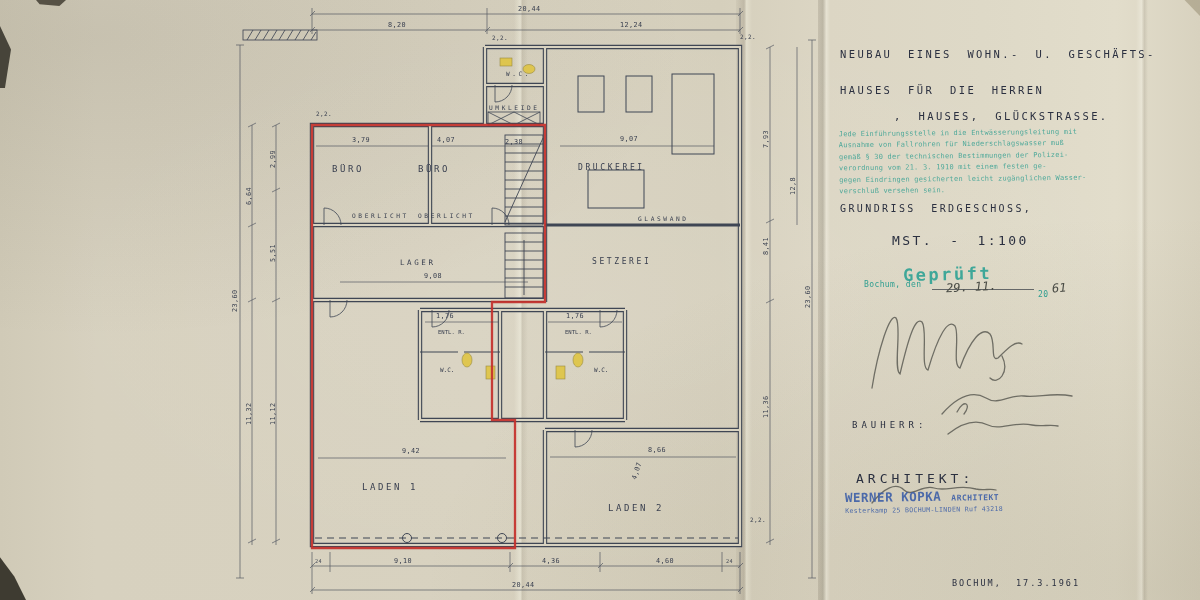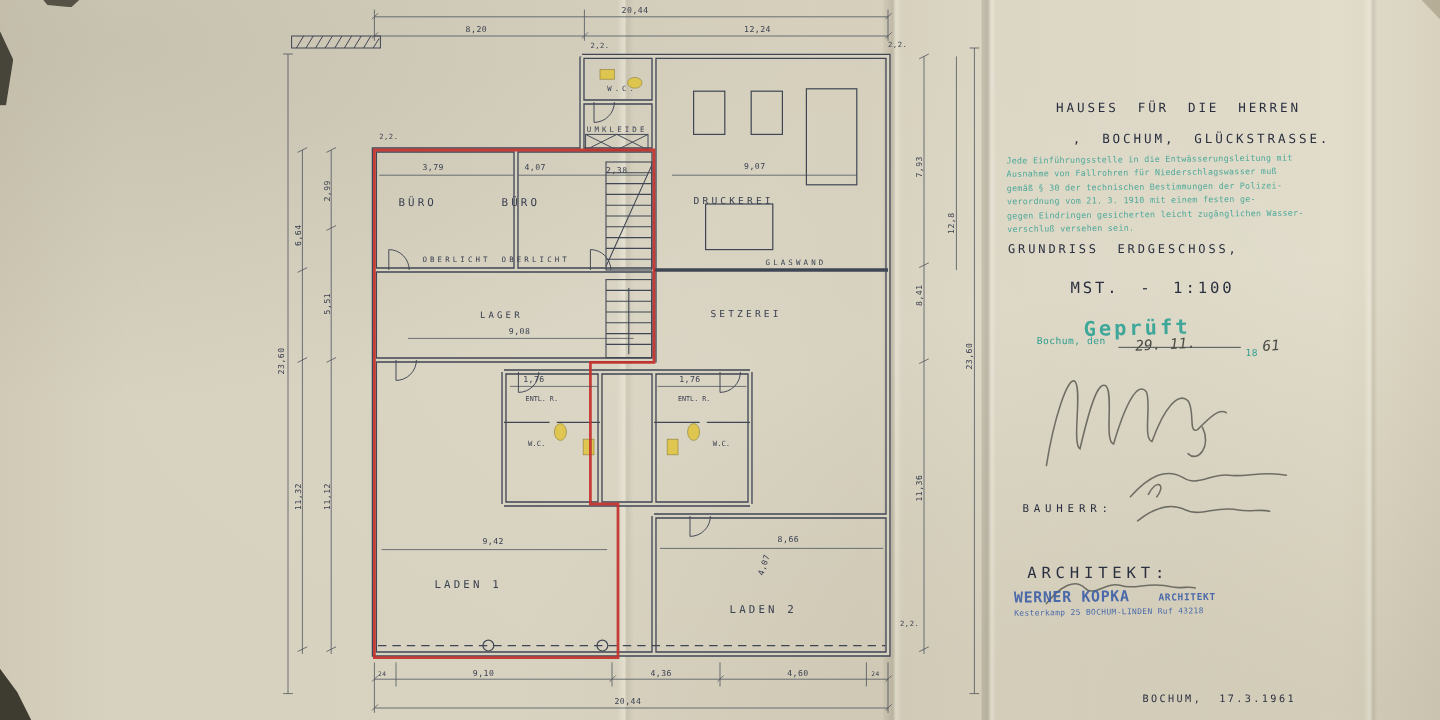--- a/index.html
+++ b/index.html
@@ -25,21 +25,21 @@
   
   .ann{position:absolute;color:#2b3040;}
   .hand{letter-spacing:2.4px;word-spacing:7px;font-size:10.5px;white-space:nowrap;}
   .note{color:#2f9e90;font-size:7px;line-height:11.4px;letter-spacing:.2px;opacity:.82;transform:rotate(-.6deg);white-space:nowrap;}
   .gepruft{color:#2aa193;font-weight:bold;font-size:17px;letter-spacing:2.5px;transform:rotate(-1.2deg);opacity:.88;}
   .teal-small{color:#2f9e90;font-size:8px;letter-spacing:.4px;}
   .pencil{color:#4a4c46;font-style:italic;}
   .underline-span{position:absolute;border-bottom:1.2px solid #3c4248;opacity:.75;}
   .bluestamp{color:#3d5fa8;white-space:nowrap;transform:rotate(-.8deg);opacity:.9;}
   .bluestamp .nm{font-weight:bold;font-size:12.5px;letter-spacing:.5px;}
-  .bluestamp .ttl{font-weight:bold;font-size:8px;letter-spacing:.5px;margin-left:24px;}
+  .bluestamp .ttl{font-weight:bold;font-size:8px;letter-spacing:.5px;margin-left:10px;}
   .bluestamp .adr{font-size:6.6px;letter-spacing:.3px;margin-top:1px;}
   svg text{font-family:"DejaVu Sans Mono","Liberation Mono",monospace;fill:#3a4050;}
   .rlabel{letter-spacing:2.6px;}
   .dim{letter-spacing:.4px;}
 </style>
 </head>
 <body>
 
 <div class="paper">
 
@@ -185,40 +185,41 @@
     </g>
 
     <g stroke="#55554e" stroke-width="1.3" fill="none" opacity=".8" stroke-linecap="round">
       <path d="M872,388 C878,350 890,312 896,318 C902,326 893,370 900,374 C908,340 915,316 922,322 C928,330 920,368 928,370 C938,336 948,318 955,326 C960,334 952,366 960,368 C970,340 982,326 990,334 C996,342 990,362 998,358 C1008,348 1016,340 1022,344 M1002,356 C1010,372 998,386 990,378"></path>
       <path d="M942,414 C958,396 972,390 986,398 C998,406 1010,394 1024,396 C1038,398 1052,392 1072,396 M957,412 C964,398 972,404 964,414"></path>
       <path d="M948,434 C962,423 976,419 988,425 C1000,431 1014,421 1032,425 C1042,427 1050,424 1058,426"></path>
       <path d="M872,503 C884,488 896,482 904,490 C912,498 922,484 934,488 C946,492 958,484 976,489 C984,491 990,488 996,490"></path>
     </g>
   </svg>
 
-  <div class="ann hand" style="left:840px;top:84px;margin-left:40px;">HAUSES FÜR DIE HERREN</div>
-  <div class="ann hand" style="left:894px;top:110px;">, BOCHUM, GLÜCKSTRASSE.</div>
+  <div class="ann hand" style="left:840px;top:48px;">NEUBAU EINES WOHN.- U. GESCHÄFTS-</div>
+  <div class="ann hand" style="left:840px;top:84px;">HAUSES FÜR DIE HERREN</div>
+  <div class="ann hand" style="left:894px;top:110px;">, HAUSES, GLÜCKSTRASSE.</div>
 
   <div class="ann note" style="left:839px;top:128px;">
     <div>Jede Einführungsstelle in die Entwässerungsleitung mit</div>
     <div>Ausnahme von Fallrohren für Niederschlagswasser muß</div>
     <div>gemäß § 30 der technischen Bestimmungen der Polizei-</div>
     <div>verordnung vom 21. 3. 1910 mit einem festen ge-</div>
     <div>gegen Eindringen gesicherten leicht zugänglichen Wasser-</div>
     <div>verschluß versehen sein.</div>
   </div>
 
   <div class="ann hand" style="left:840px;top:203px;font-size:10px;">GRUNDRISS ERDGESCHOSS,</div>
   <div class="ann hand" style="left:892px;top:233px;font-size:13px;">MST. - 1:100</div>
 
   <div class="ann gepruft" style="left:903px;top:264px;">Geprüft</div>
   <div class="ann teal-small" style="left:864px;top:280px;">Bochum, den</div>
   <div class="underline-span" style="left:932px;top:289px;width:102px;"></div>
   <div class="ann pencil" style="left:946px;top:280px;font-size:12px;transform:rotate(-3deg);">29. 11.</div>
-  <div class="ann teal-small" style="left:1038px;top:290px;">18</div>
+  <div class="ann teal-small" style="left:1038px;top:290px;">20</div>
   <div class="ann pencil" style="left:1052px;top:281px;font-size:12px;transform:rotate(-4deg);">61</div>
 
   <div class="ann hand" style="left:852px;top:420px;font-size:9px;letter-spacing:4px;">BAUHERR:</div>
   <div class="ann hand" style="left:856px;top:471px;font-size:13px;letter-spacing:4px;">ARCHITEKT:</div>
 
   <div class="ann bluestamp" style="left:845px;top:486px;">
     <div>
       <span class="nm">WERNER KOPKA</span><span class="ttl">ARCHITEKT</span>
     </div>
     <div class="adr">Kesterkamp 25    BOCHUM-LINDEN    Ruf 43218</div>

